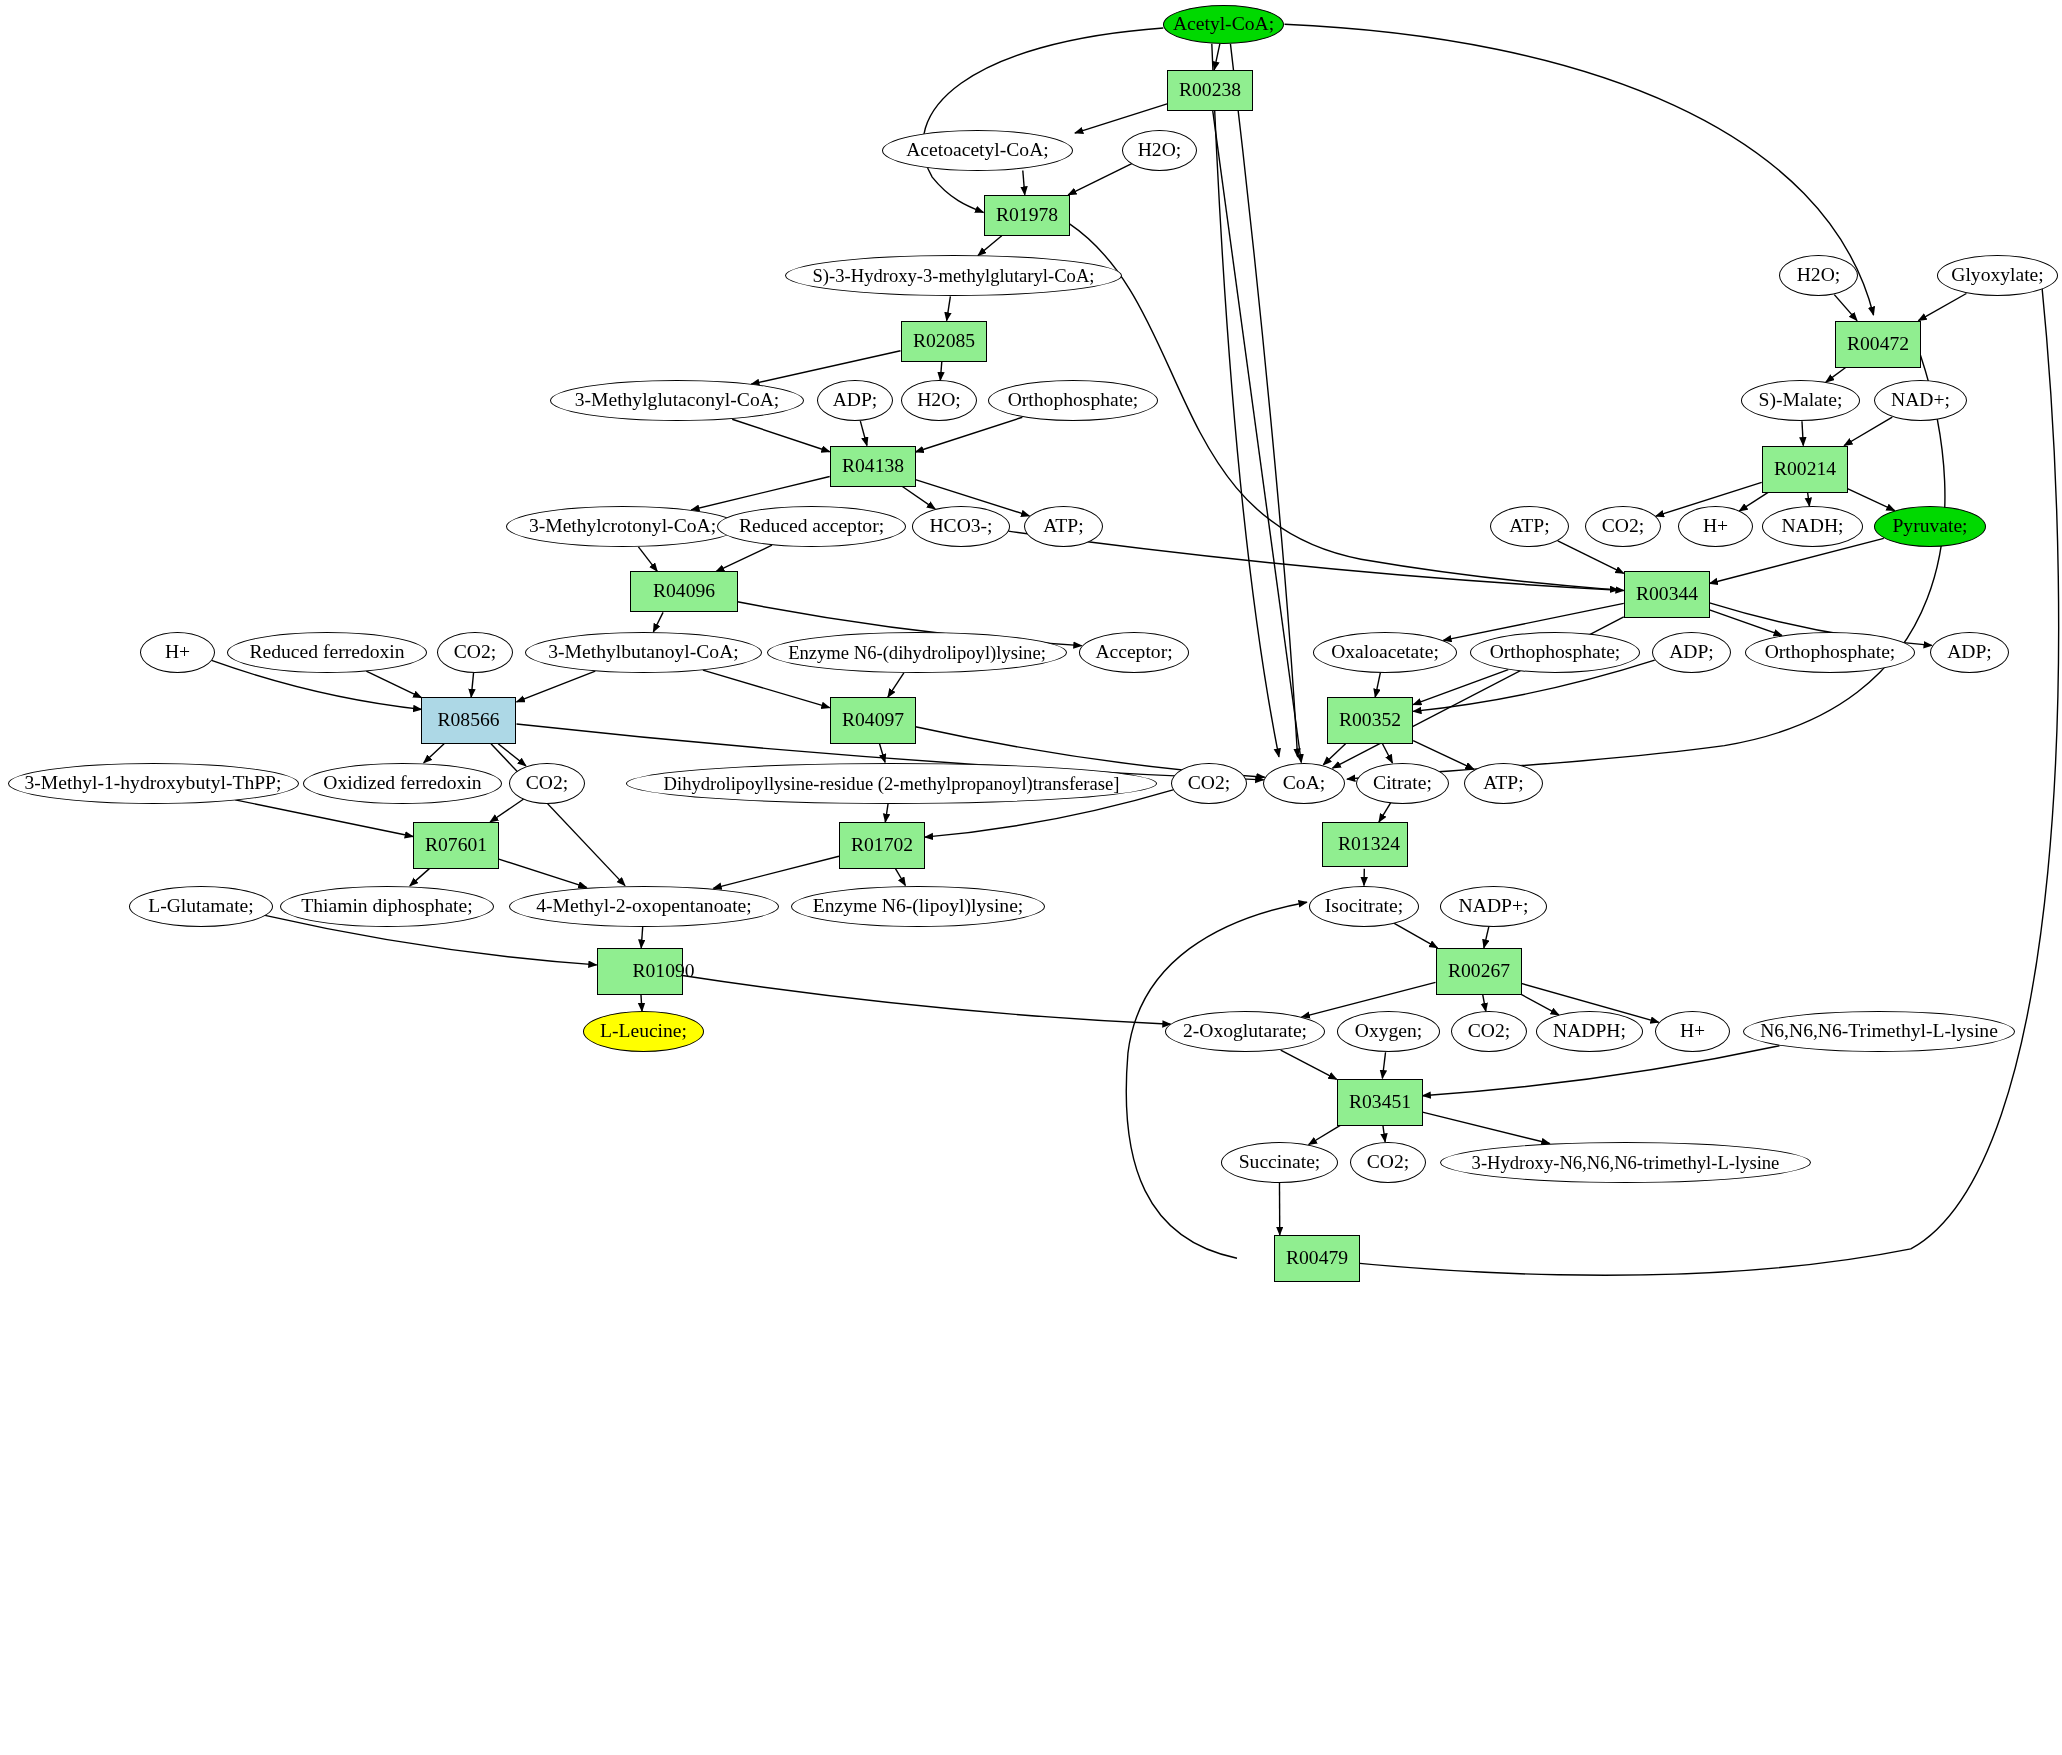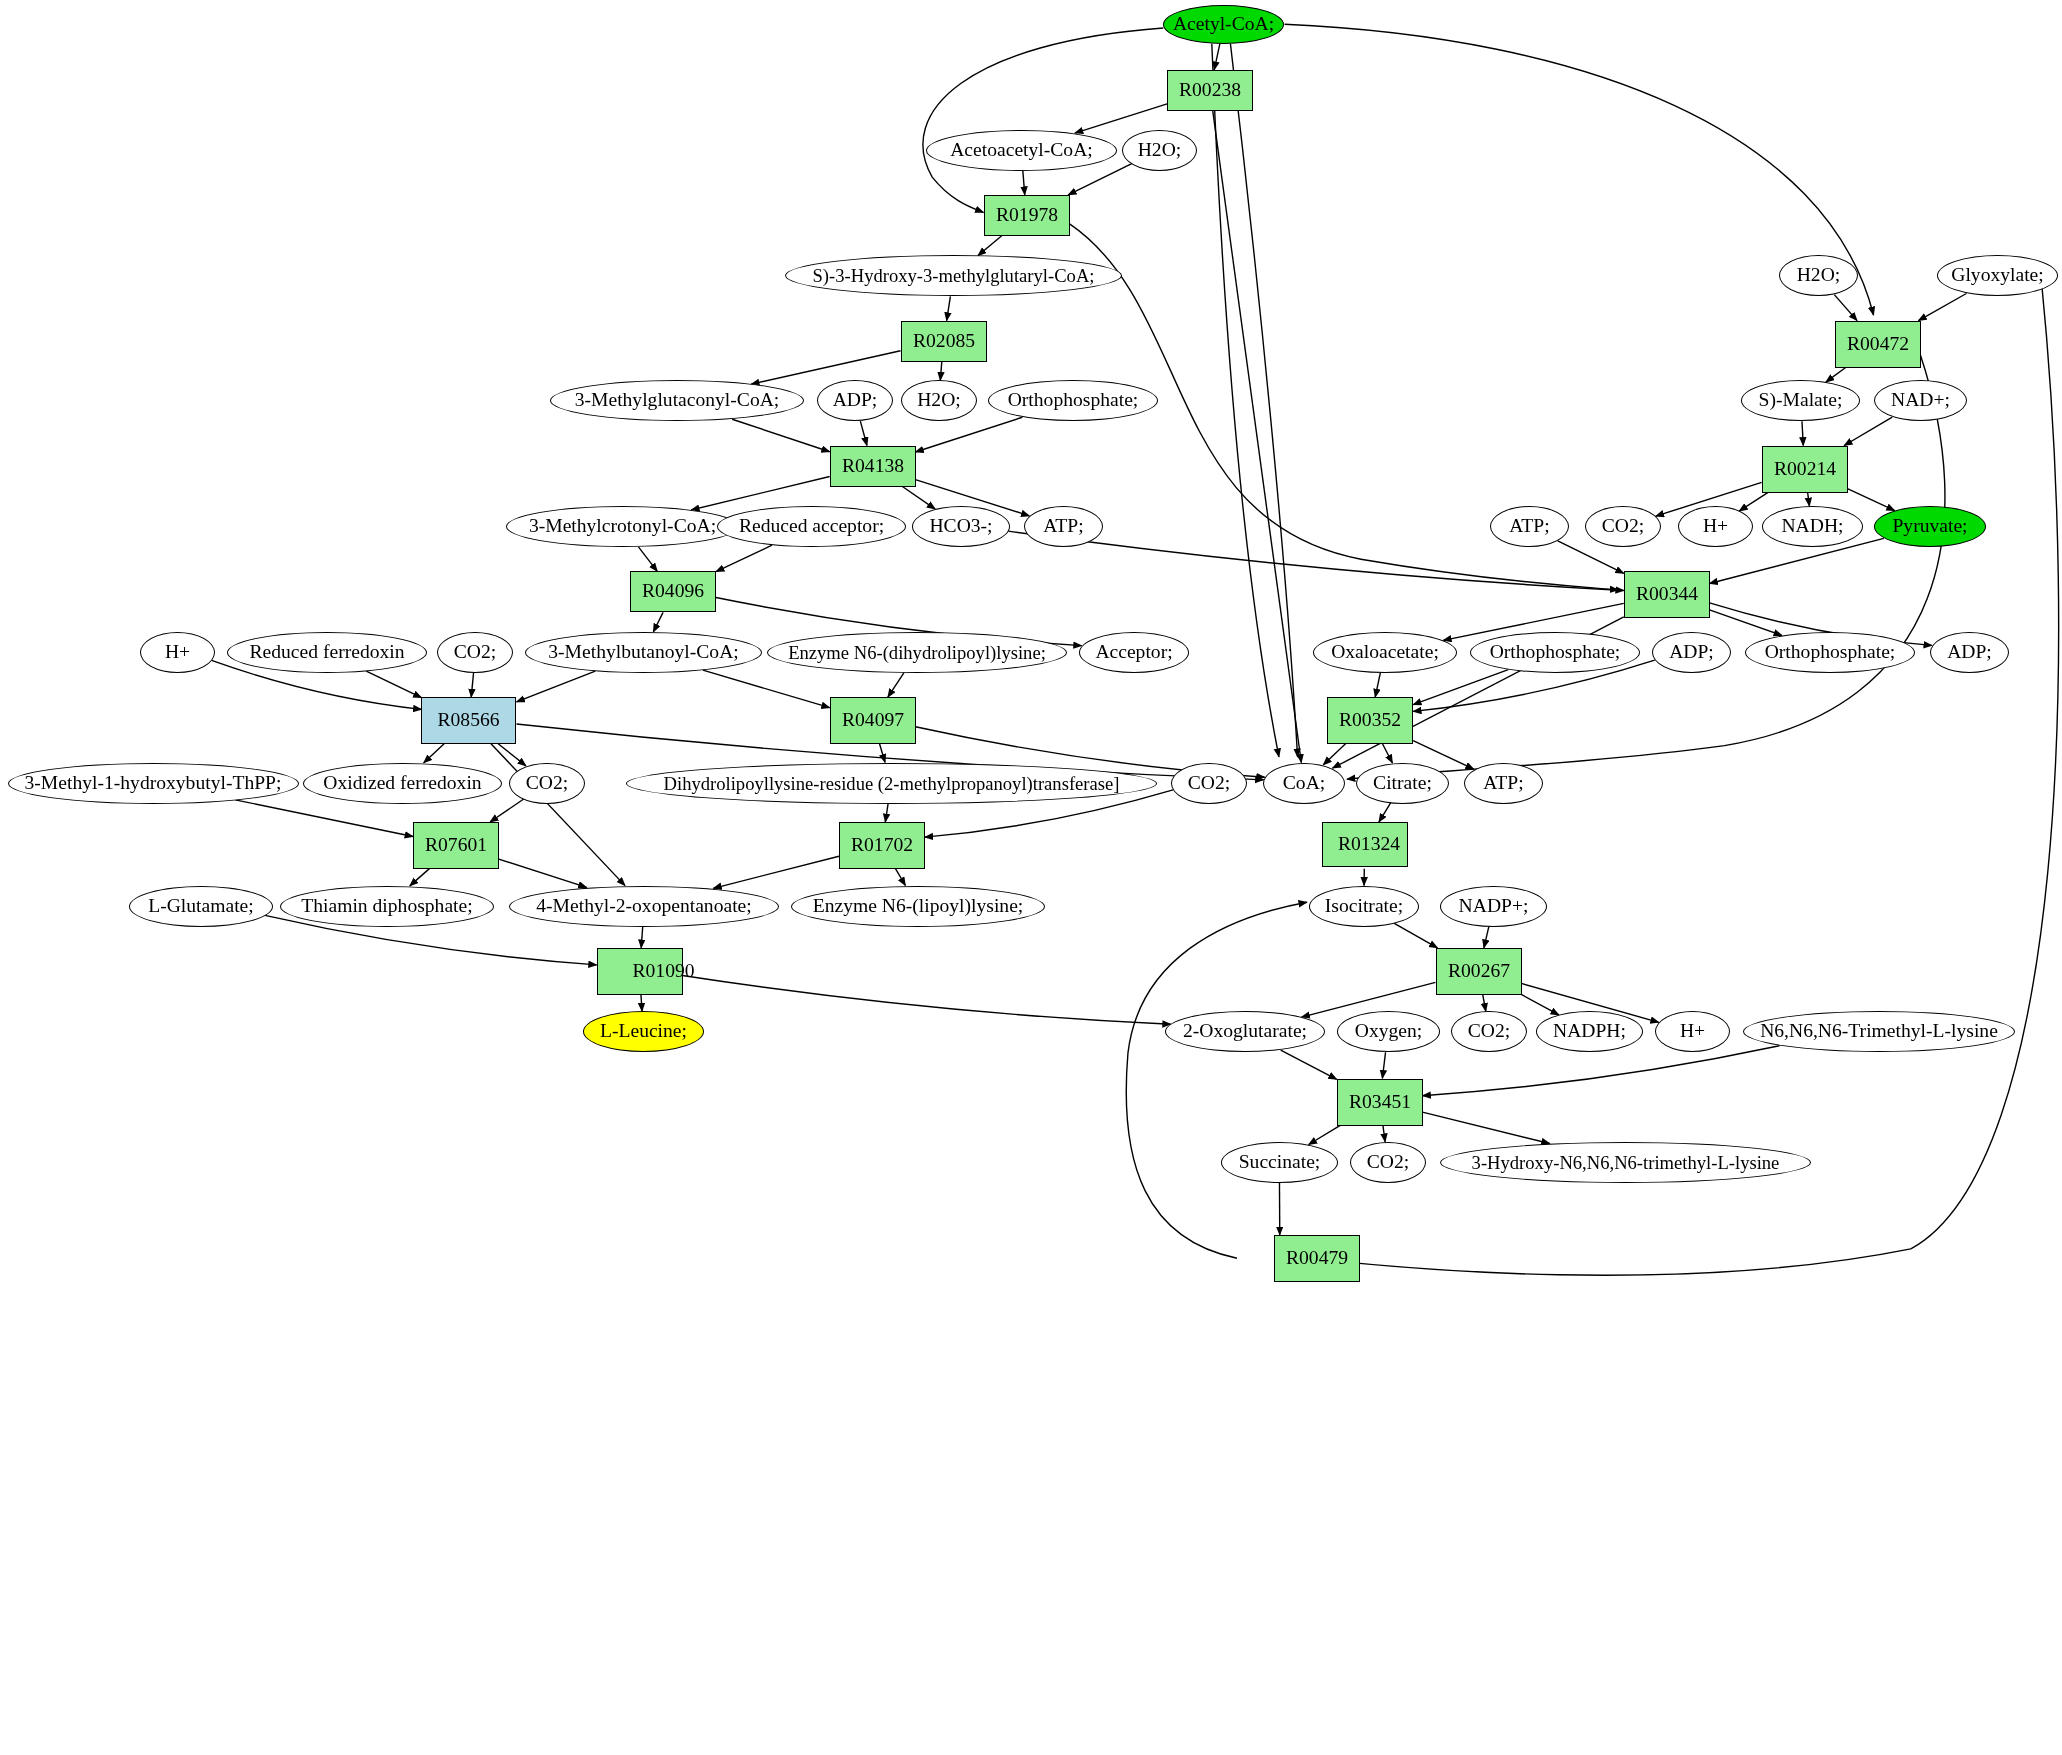--- a/index.html
+++ b/index.html
@@ -117,21 +117,21 @@
         <path d="M1742.0,661.9 Q1585.8,743.0 1429.5,824.2" marker-end="url(#arrow)"></path>
       </g>
   </svg>
   <div id="node-layer">
       <div class="node ellipse green" style="left: 1163px; top: 4.7px; width: 121px; height: 39px;">
         <span>Acetyl-CoA;</span>
       </div>
       <div class="node rect" style="left: 1167px; top: 70px; width: 86px; height: 41px;">
         <span>R00238</span>
       </div>
-      <div class="node ellipse" style="left: 926px; top: 130px; width: 191px; height: 41px; justify-content: center;">
+      <div class="node ellipse" style="left: 882px; top: 130px; width: 191px; height: 41px; justify-content: center;">
         <span>Acetoacetyl-CoA;</span>
       </div>
       <div class="node ellipse" style="left: 1122px; top: 130px; width: 75px; height: 41px;">
         <span>H2O;</span>
       </div>
       <div class="node rect" style="left: 984px; top: 195px; width: 86px; height: 41px;">
         <span>R01978</span>
       </div>
       <div class="node ellipse" style="left: 785px; top: 255px; width: 337px; height: 41px; font-size: 18.6px;">
         <span>S)-3-Hydroxy-3-methylglutaryl-CoA;</span>
@@ -159,21 +159,21 @@
       </div>
       <div class="node ellipse" style="left: 717px; top: 506px; width: 189px; height: 41px;">
         <span>Reduced acceptor;</span>
       </div>
       <div class="node ellipse" style="left: 912px; top: 506px; width: 98px; height: 41px;">
         <span>HCO3-;</span>
       </div>
       <div class="node ellipse" style="left: 1024px; top: 506px; width: 79px; height: 41px;">
         <span>ATP;</span>
       </div>
-      <div class="node rect" style="left: 630px; top: 571px; width: 86px; height: 41px;">
+      <div class="node rect" style="left: 630px; top: 571px; width: 108px; height: 41px;">
         <span>R04096</span>
       </div>
       <div class="node ellipse" style="left: 140px; top: 632px; width: 75px; height: 41px;">
         <span>H+</span>
       </div>
       <div class="node ellipse" style="left: 227px; top: 632px; width: 200px; height: 41px;">
         <span>Reduced ferredoxin</span>
       </div>
       <div class="node ellipse" style="left: 437px; top: 632px; width: 76px; height: 41px;">
         <span>CO2;</span>

